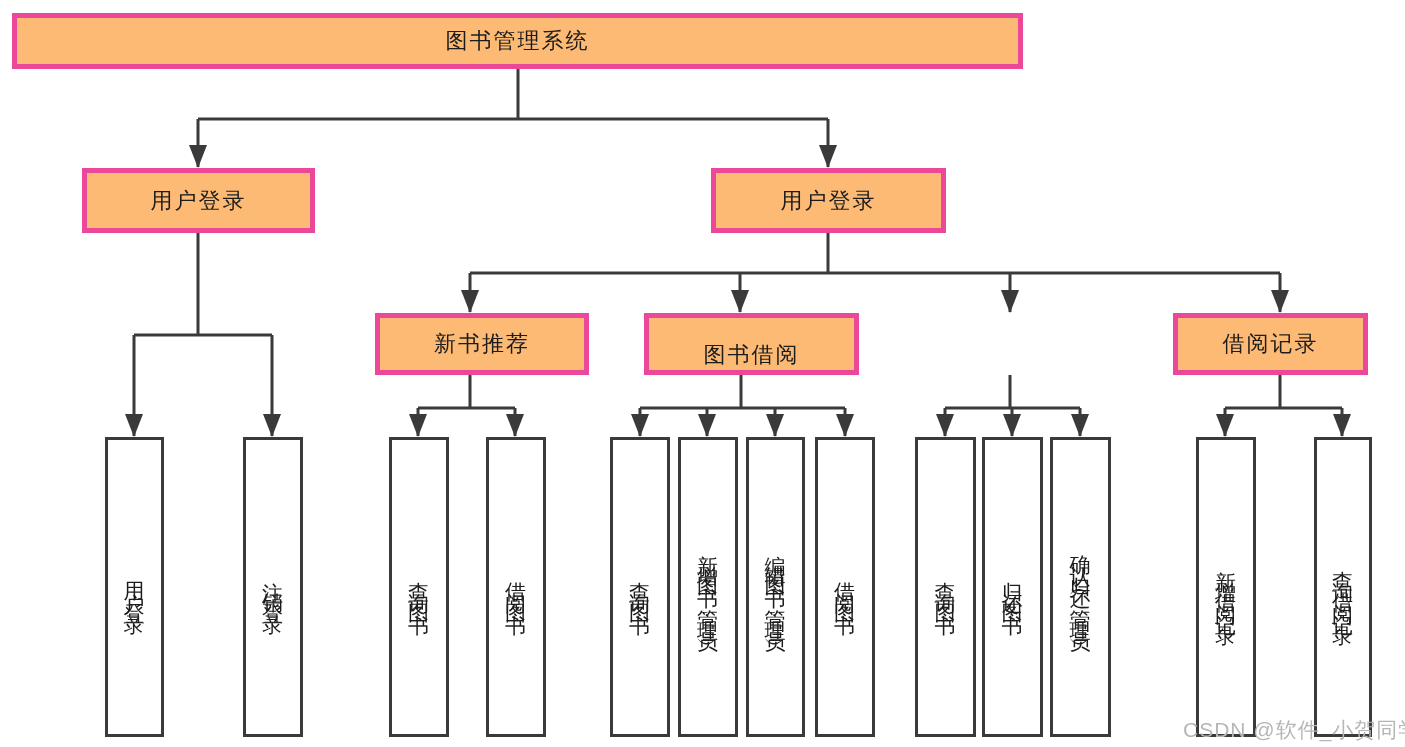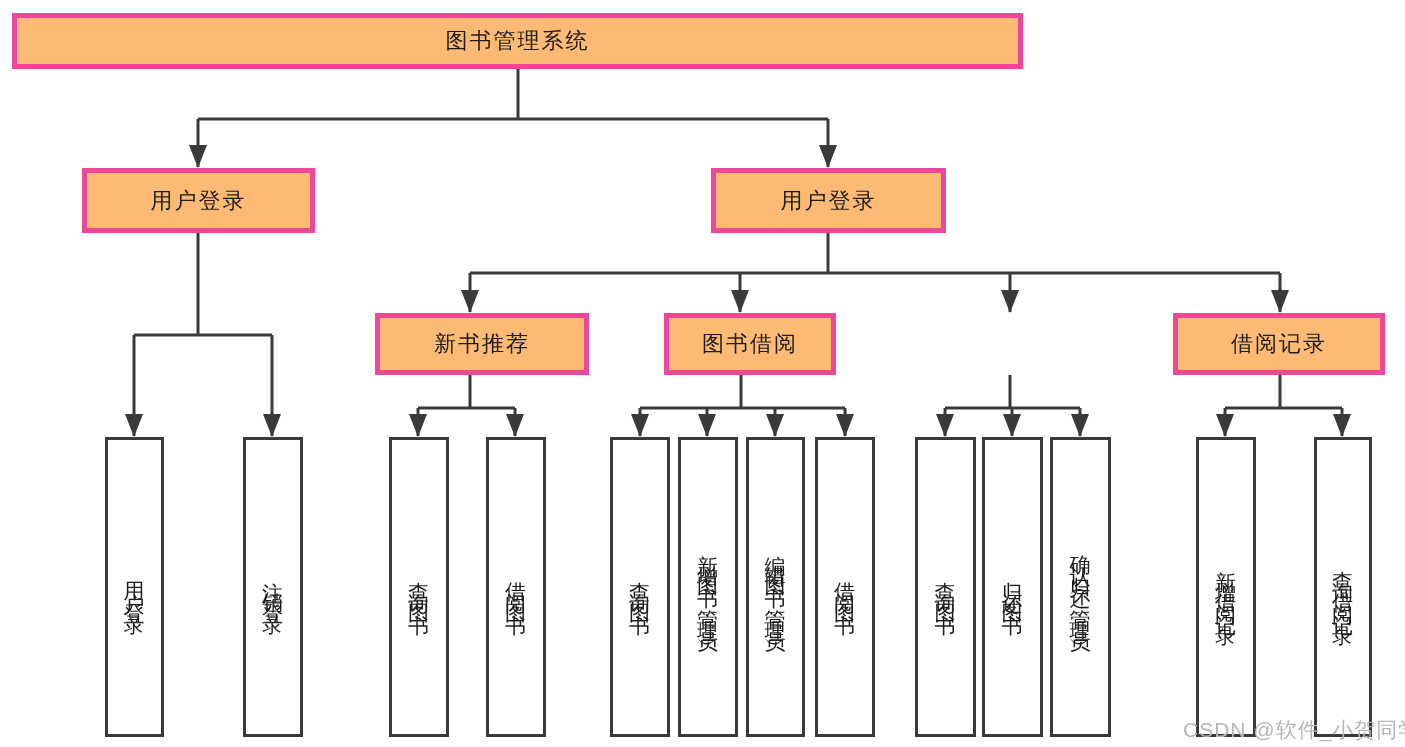--- a/index.html
+++ b/index.html
@@ -32,23 +32,23 @@
     font-size: 22px;
     letter-spacing: 2px;
     color: #1c1c1c;
     z-index: 1;
   }
   .node-root    { left: 12px;   top: 13px;  width: 1011px; height: 56px; }
   .node-l2a     { left: 82px;   top: 168px; width: 233px;  height: 65px; }
   .node-l2b     { left: 711px;  top: 168px; width: 235px;  height: 65px; }
   .node-l3      { top: 313px; height: 62px; }
   .node-l3a     { left: 363px;  width: 214px; margin-left: 12px; }
-  .node-l3b     { left: 664px;  width: 172px; }
+  .node-l3b     { left: 644px;  width: 215px; align-items: flex-end; }
   .node-l3c     { left: 903px;  width: 214px; }
-  .node-l3d     { left: 1173px; width: 212px; }
+  .node-l3d     { left: 1173px; width: 195px; }
   .leaf {
     position: absolute;
     box-sizing: border-box;
     top: 437px;
     height: 300px;
     border: 3px solid #3a3a3a;
     background: #ffffff;
     display: flex;
     align-items: center;
     justify-content: center;

